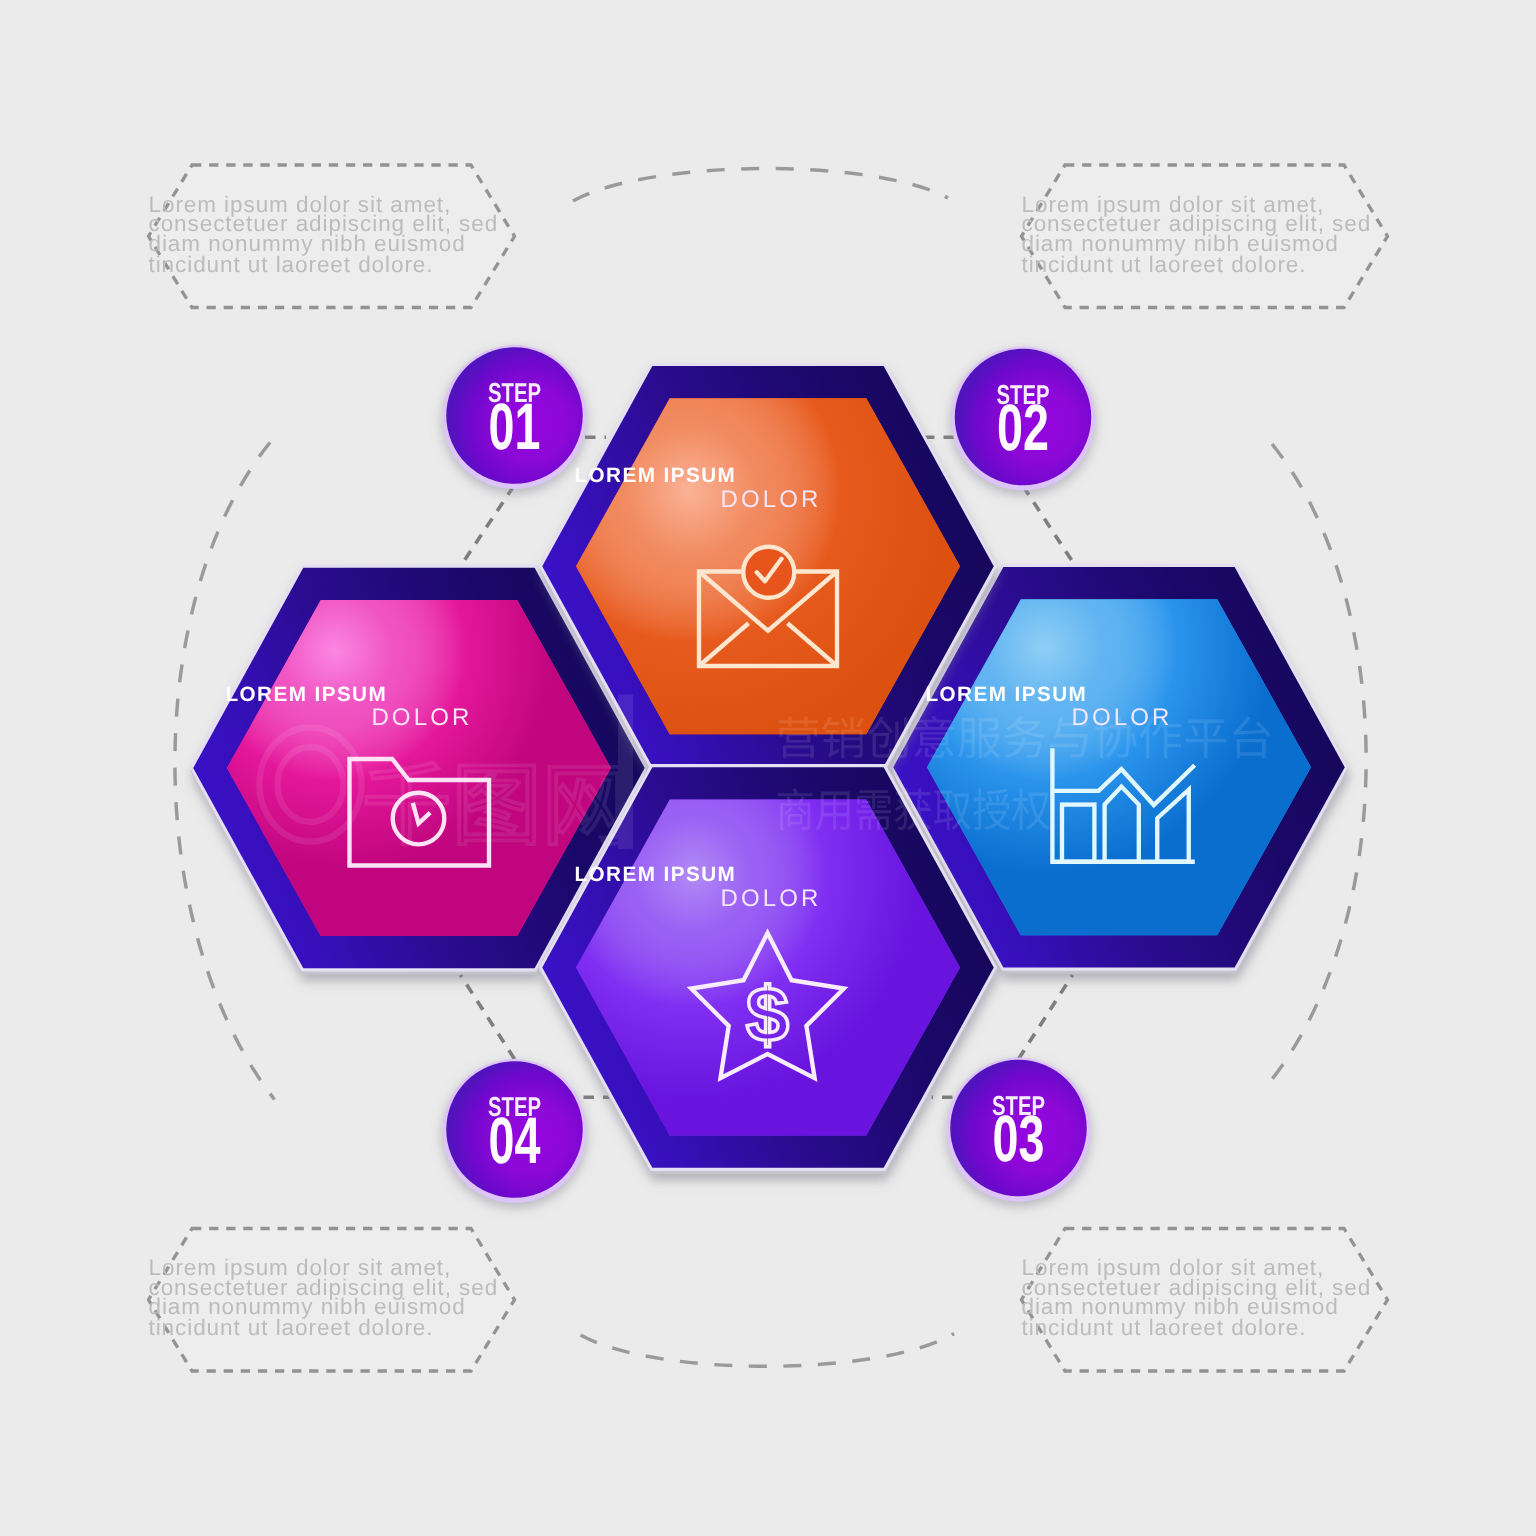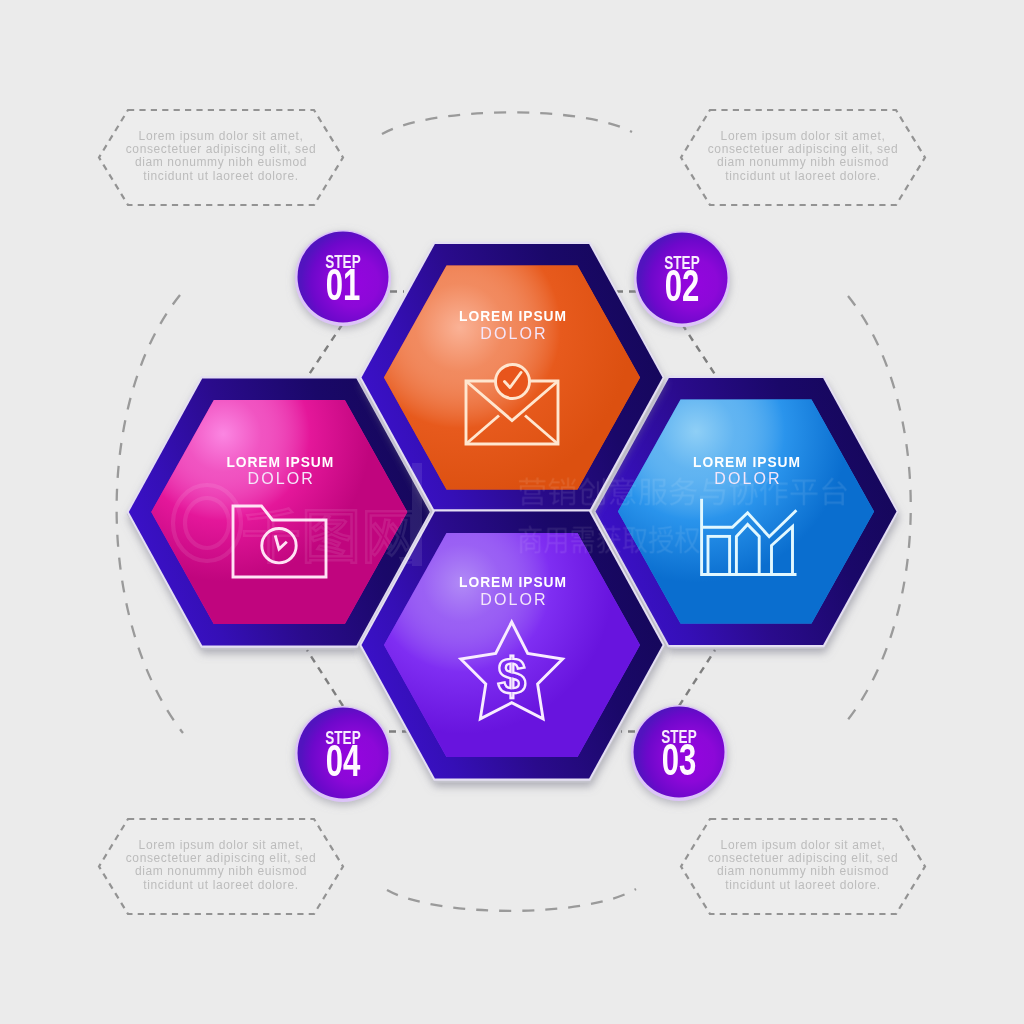--- a/index.html
+++ b/index.html
@@ -1,21 +1,21 @@
 <!DOCTYPE html>
 <html><head>
 <meta charset="utf-8">
 <style>
 *{margin:0;padding:0;box-sizing:border-box}
 html,body{width:1024px;height:1024px;overflow:hidden}
 body{background:#ebebeb;font-family:"Liberation Sans",sans-serif;position:relative}
 #stage{position:absolute;left:0;top:0;width:1024px;height:1024px}
 svg.layer{position:absolute;left:0;top:0;width:1024px;height:1024px;overflow:visible}
-.note-txt{position:absolute;text-align:center;color:#bcbcbc;font-size:12px;line-height:13.4px;letter-spacing:.62px}
-.hx-title{position:absolute;text-align:center;font-weight:bold;font-size:13.8px;letter-spacing:.95px;color:#fff}
+.note-txt{position:absolute;text-align:left;color:#bcbcbc;font-size:15px;line-height:13.4px;letter-spacing:.62px}
+.hx-title{position:absolute;text-align:left;font-weight:bold;font-size:13.8px;letter-spacing:.95px;color:#fff}
 .hx-sub{position:absolute;text-align:center;font-size:16px;letter-spacing:2.1px;color:#f4e6fa}
 .bg-label{position:absolute;text-align:center;color:#f7ecfd;font-weight:bold;font-size:18.3px;letter-spacing:0px;transform:scaleX(.74);line-height:13px}
 .bg-num{position:absolute;text-align:center;color:#fffaff;font-weight:bold;font-size:43.8px;letter-spacing:0px;transform:scaleX(.71);line-height:32px}
 </style>
 </head>
 <body>
 
 <div id="stage">
 <svg class="layer" viewBox="0 0 1024 1024">
 <g fill="none" stroke="#9a9a9a" stroke-width="2.3" stroke-dasharray="12 11">

